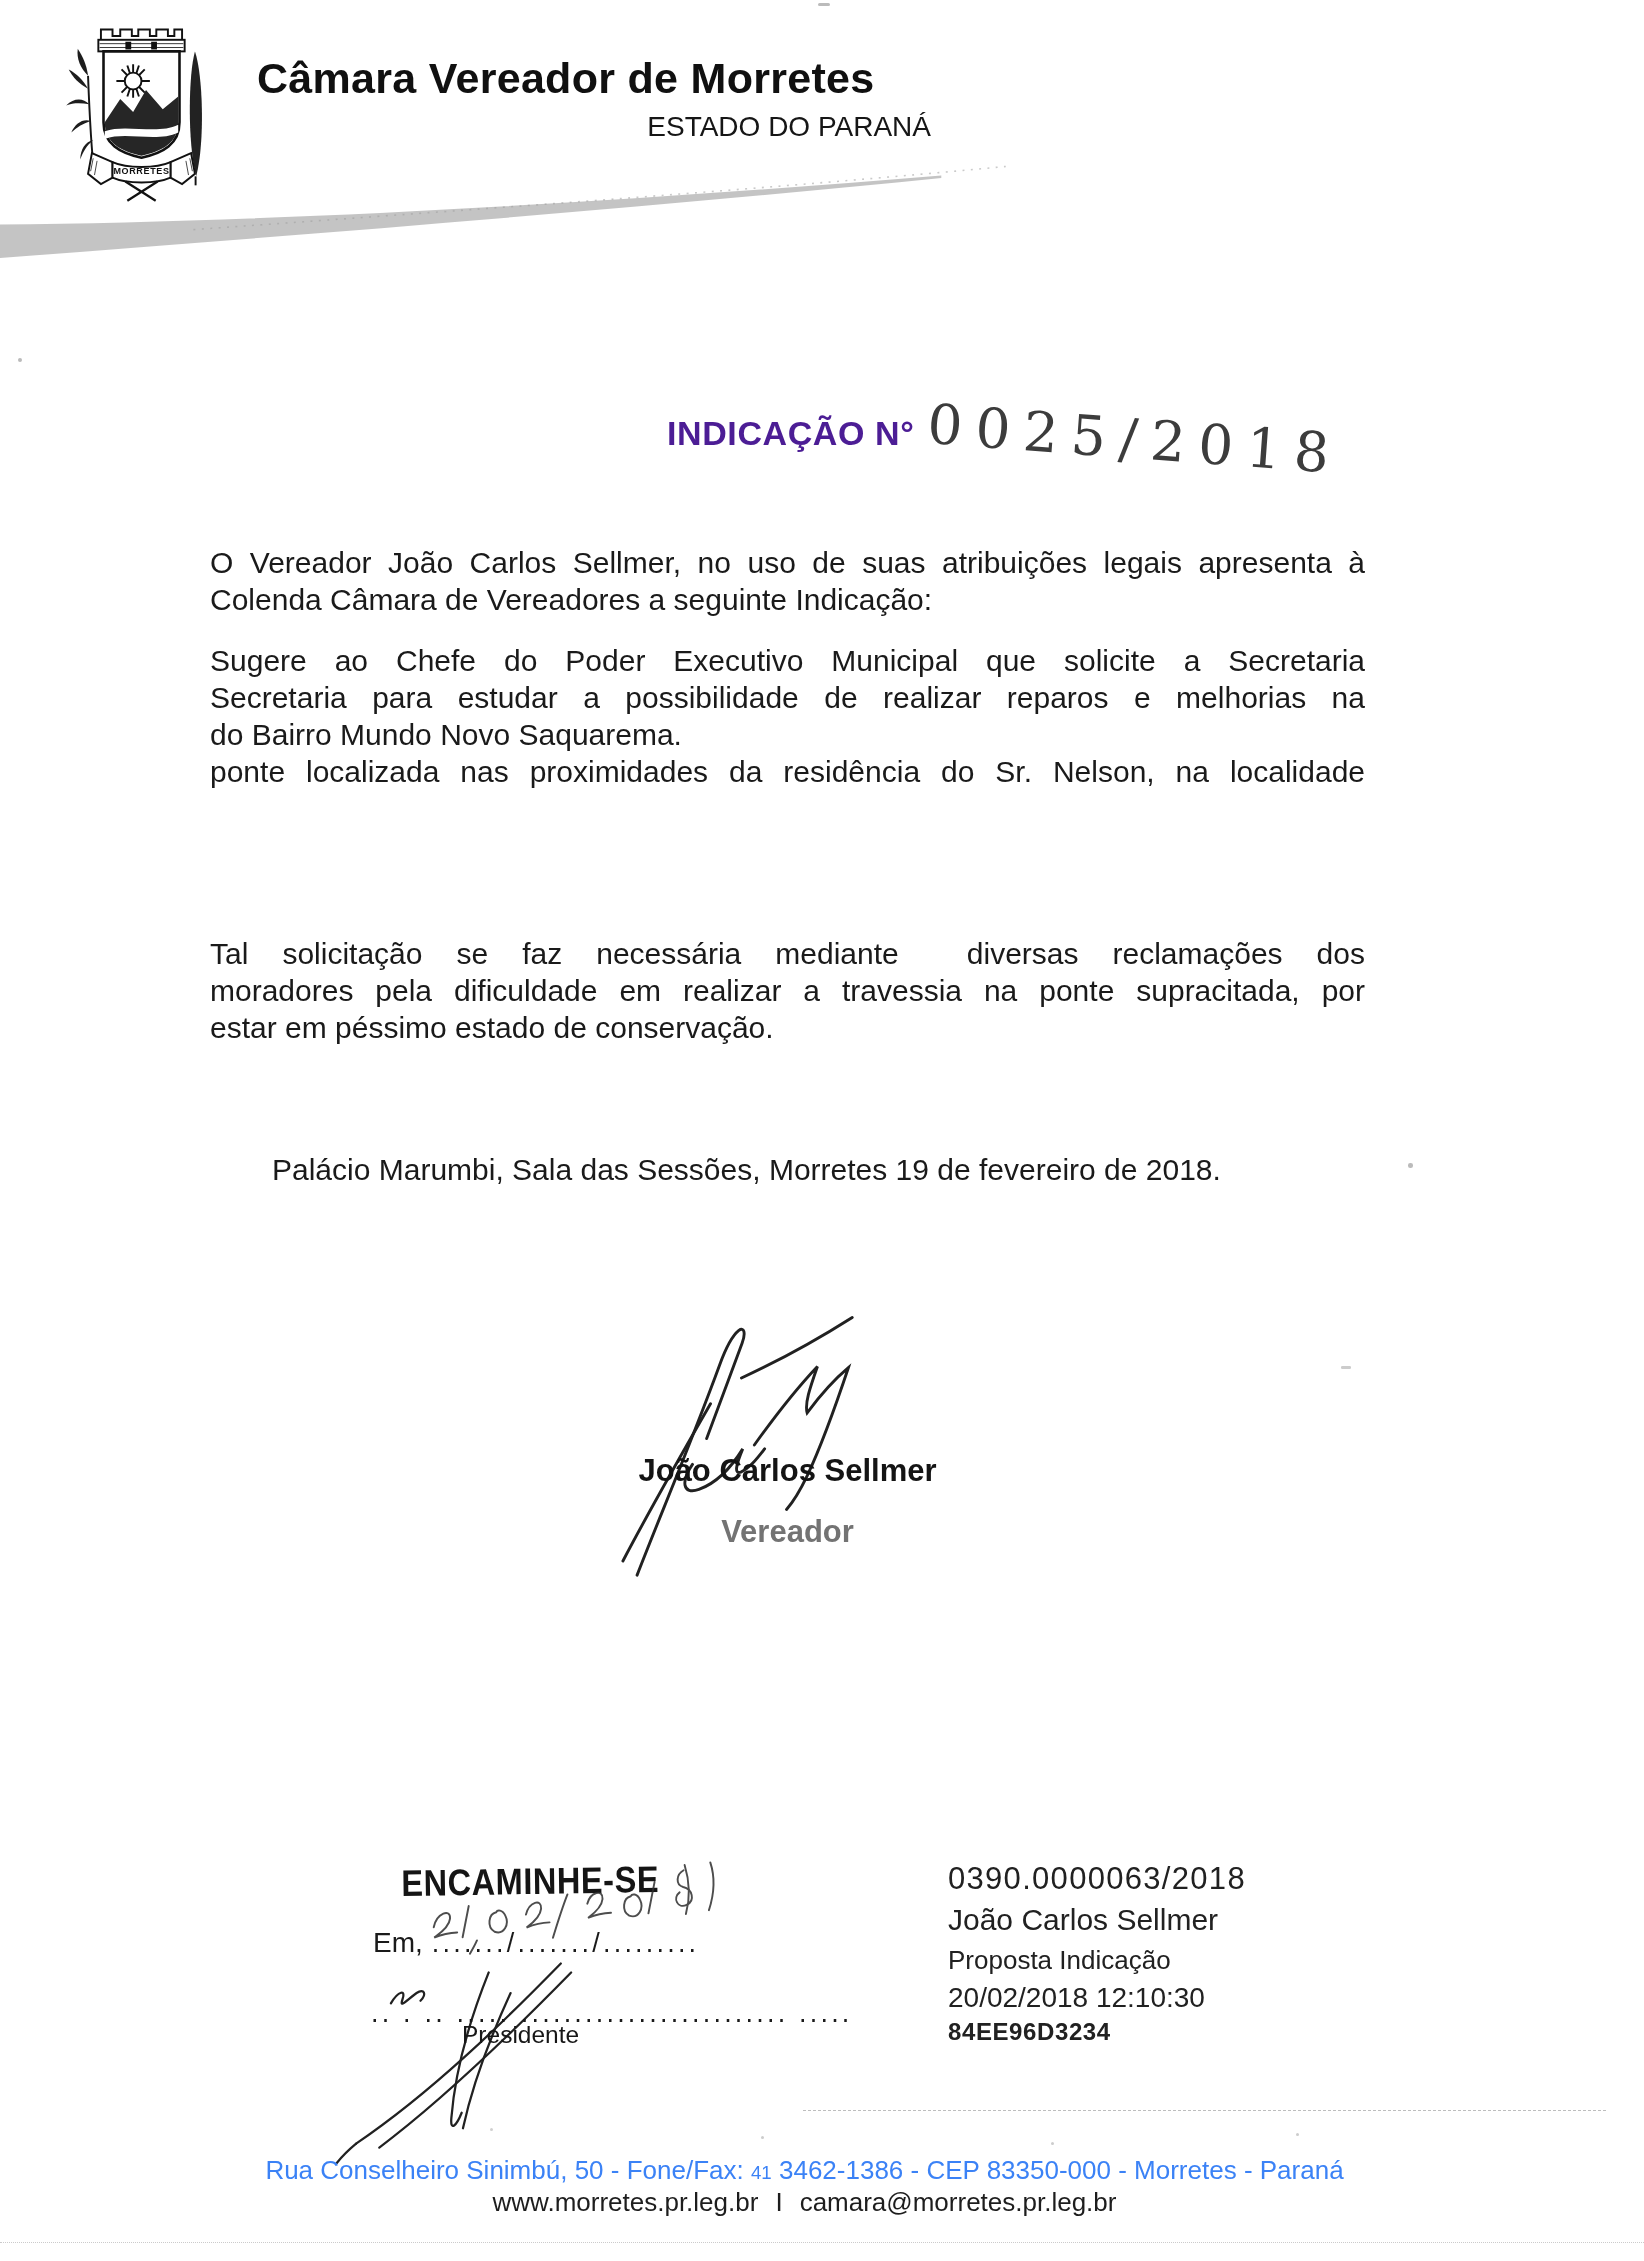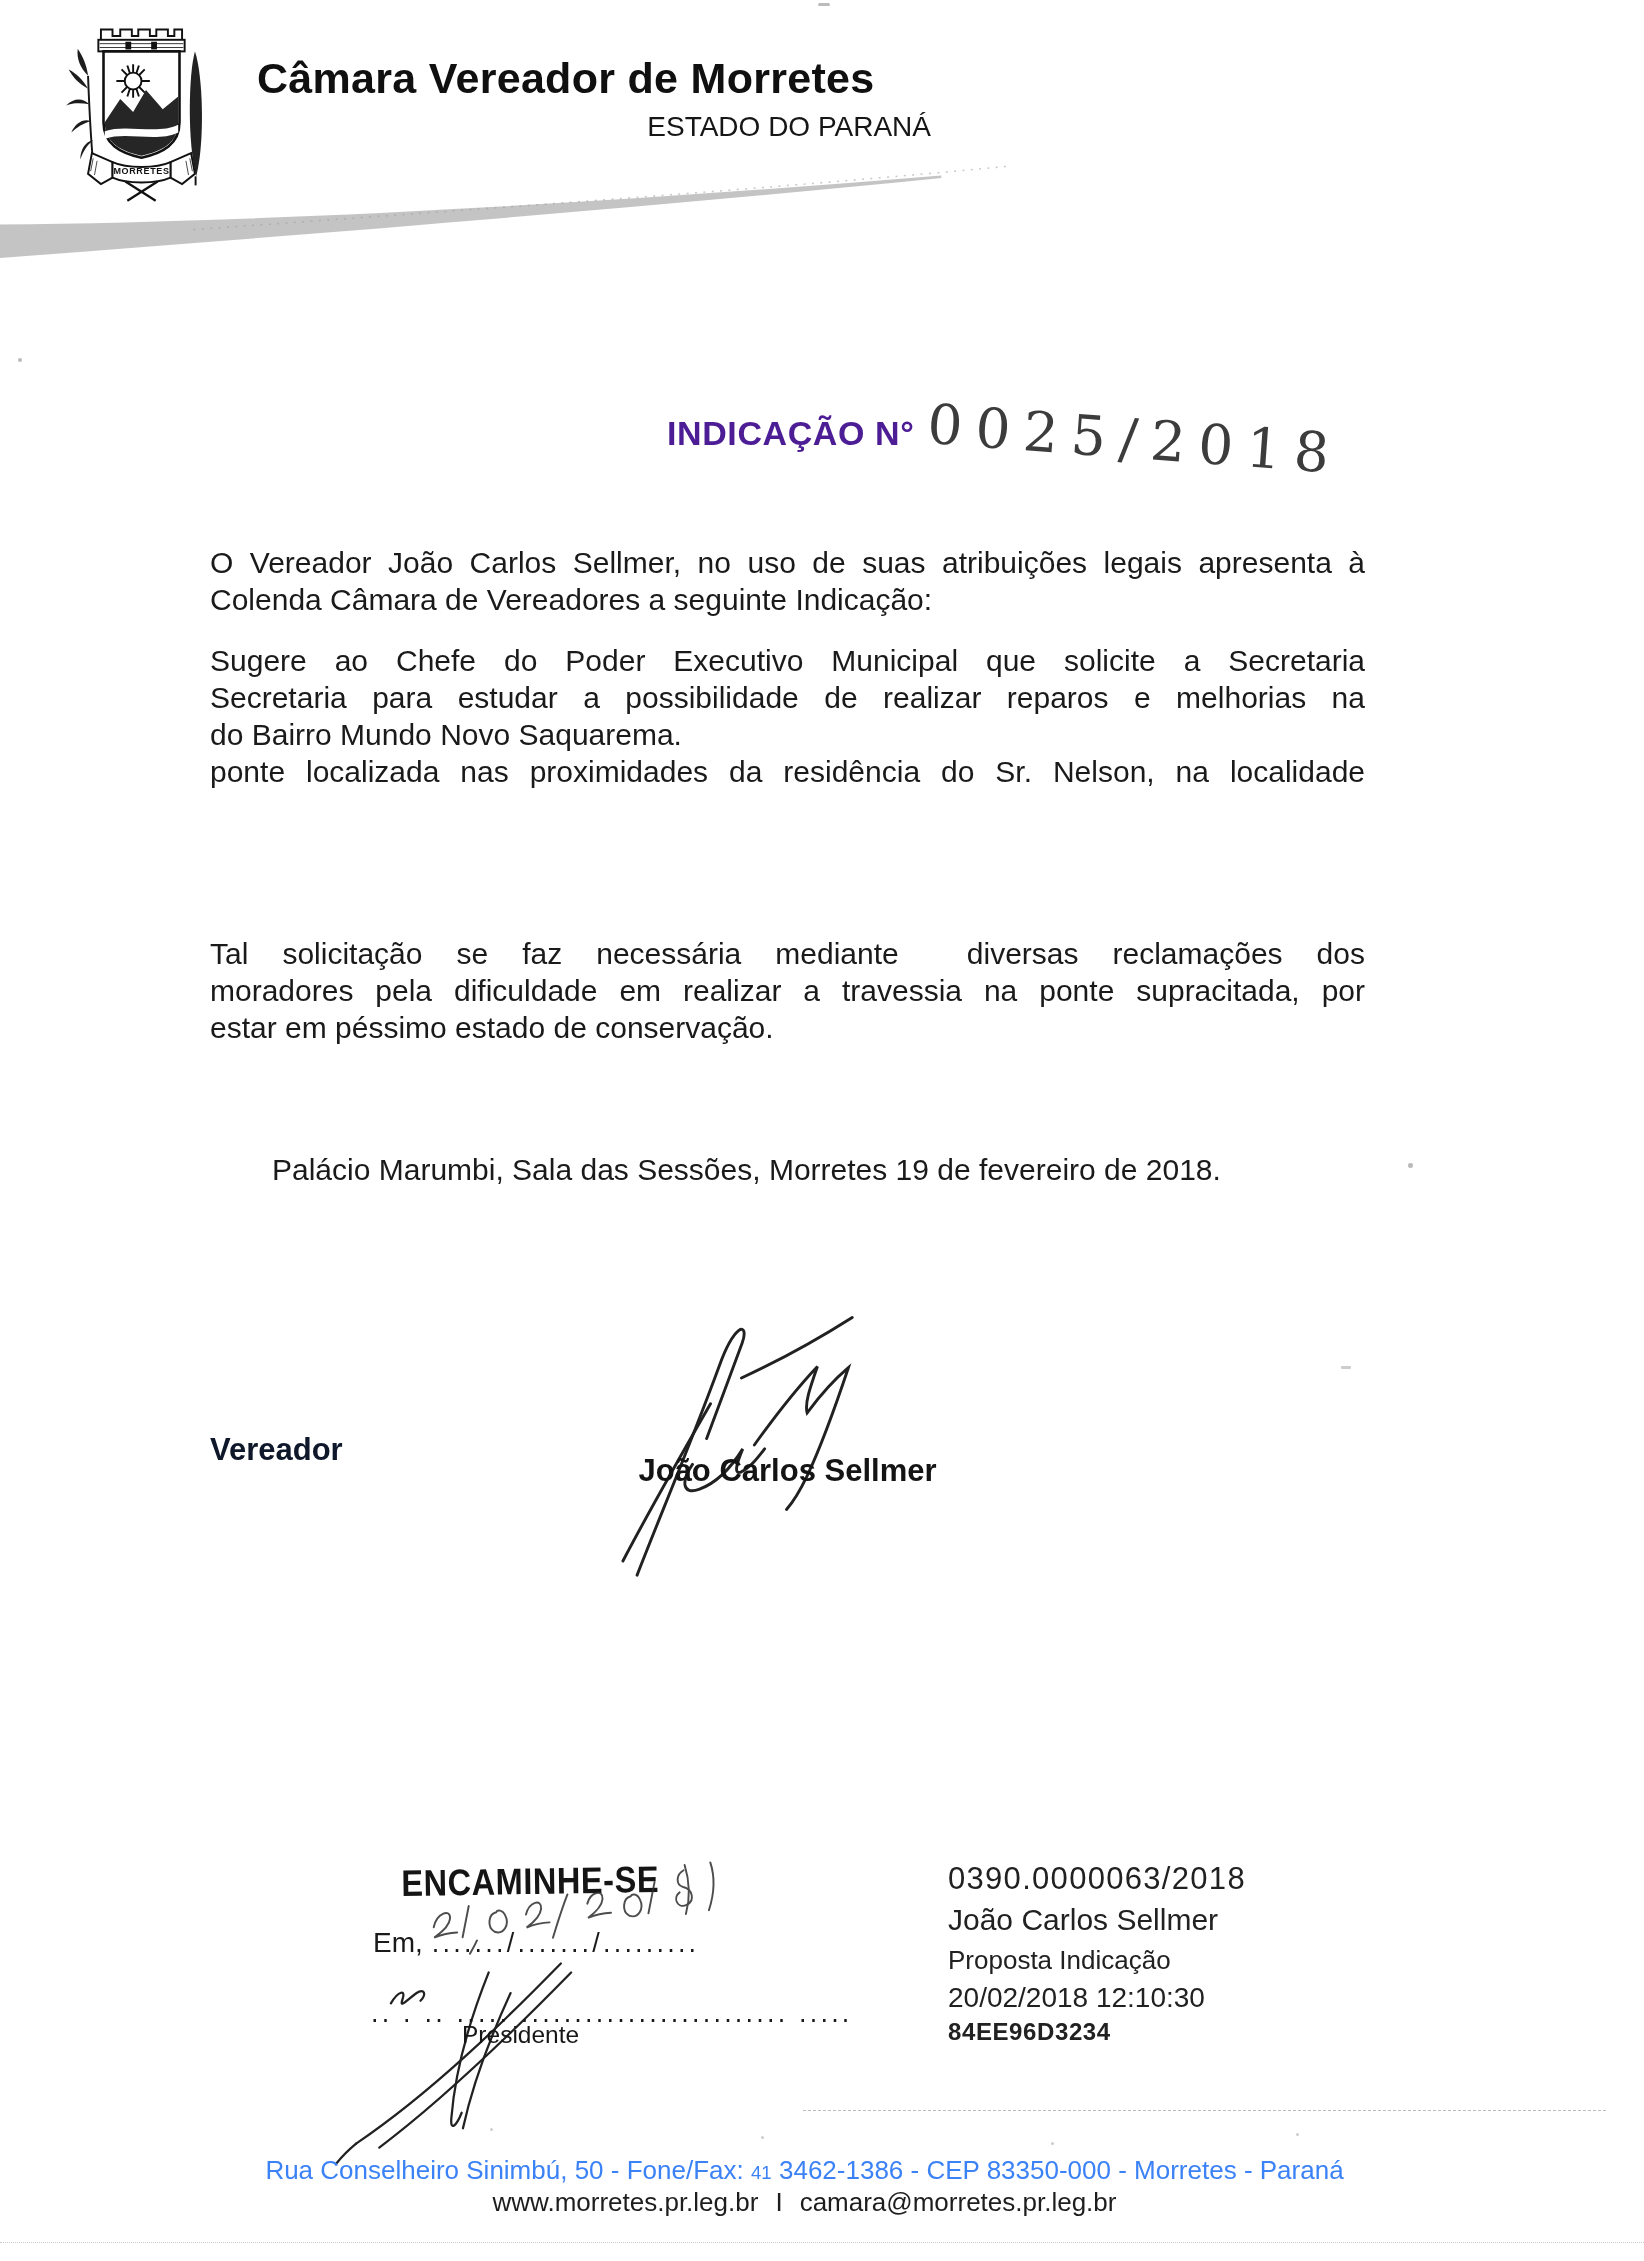--- a/index.html
+++ b/index.html
@@ -21,21 +21,21 @@
   
   .textblock{left:210px;width:1155px;font-size:30px;line-height:37px;color:#1a1a1a;}
   .tline{text-align:justify;text-align-last:justify;white-space:pre-wrap;}
   .tline.last{text-align:left;text-align-last:left;}
   .p1{top:527px;margin-top:17px;} .p2{top:642px;} .p3{top:935px;}
   .heading{left:210px;width:1155px;top:828px;text-align:center;font-weight:bold;font-size:30px;color:#141414;}
   .dateline{left:210px;width:1155px;top:1153px;font-size:30px;text-indent:62px;color:#1a1a1a;}
 
   
   .signer{left:210px;width:1155px;top:1453px;text-align:center;font-weight:bold;font-size:31px;color:#141414;}
-  .role{left:210px;width:1155px;top:1432px;font-weight:bold;font-size:31px;color:#0f172a;}
+  .role{left:210px;width:1155px;top:1514px;text-align:center;font-weight:bold;font-size:31px;color:#737373;}
   .sig1{left:561px;top:1302px;width:348px;height:277px;}
 
   
   .enc{left:401px;top:1863px;font-size:37px;font-weight:bold;letter-spacing:0.6px;color:#151515;
        transform:scale(.88,1) rotate(-.8deg);transform-origin:left top;white-space:nowrap;}
   .emline{left:373px;top:1927px;font-size:28px;color:#1a1a1a;white-space:nowrap;}
   .emdots{font-size:27px;letter-spacing:3.2px;margin-left:9px;}
   .handdate{left:397px;top:1867px;width:335px;height:97px;transform:rotate(-3deg);transform-origin:left top;}
   .signdots{left:371px;top:1998px;font-size:27px;letter-spacing:3.2px;color:#1a1a1a;white-space:nowrap;}
   .president{left:462px;top:2021px;font-size:24.5px;color:#161616;}

